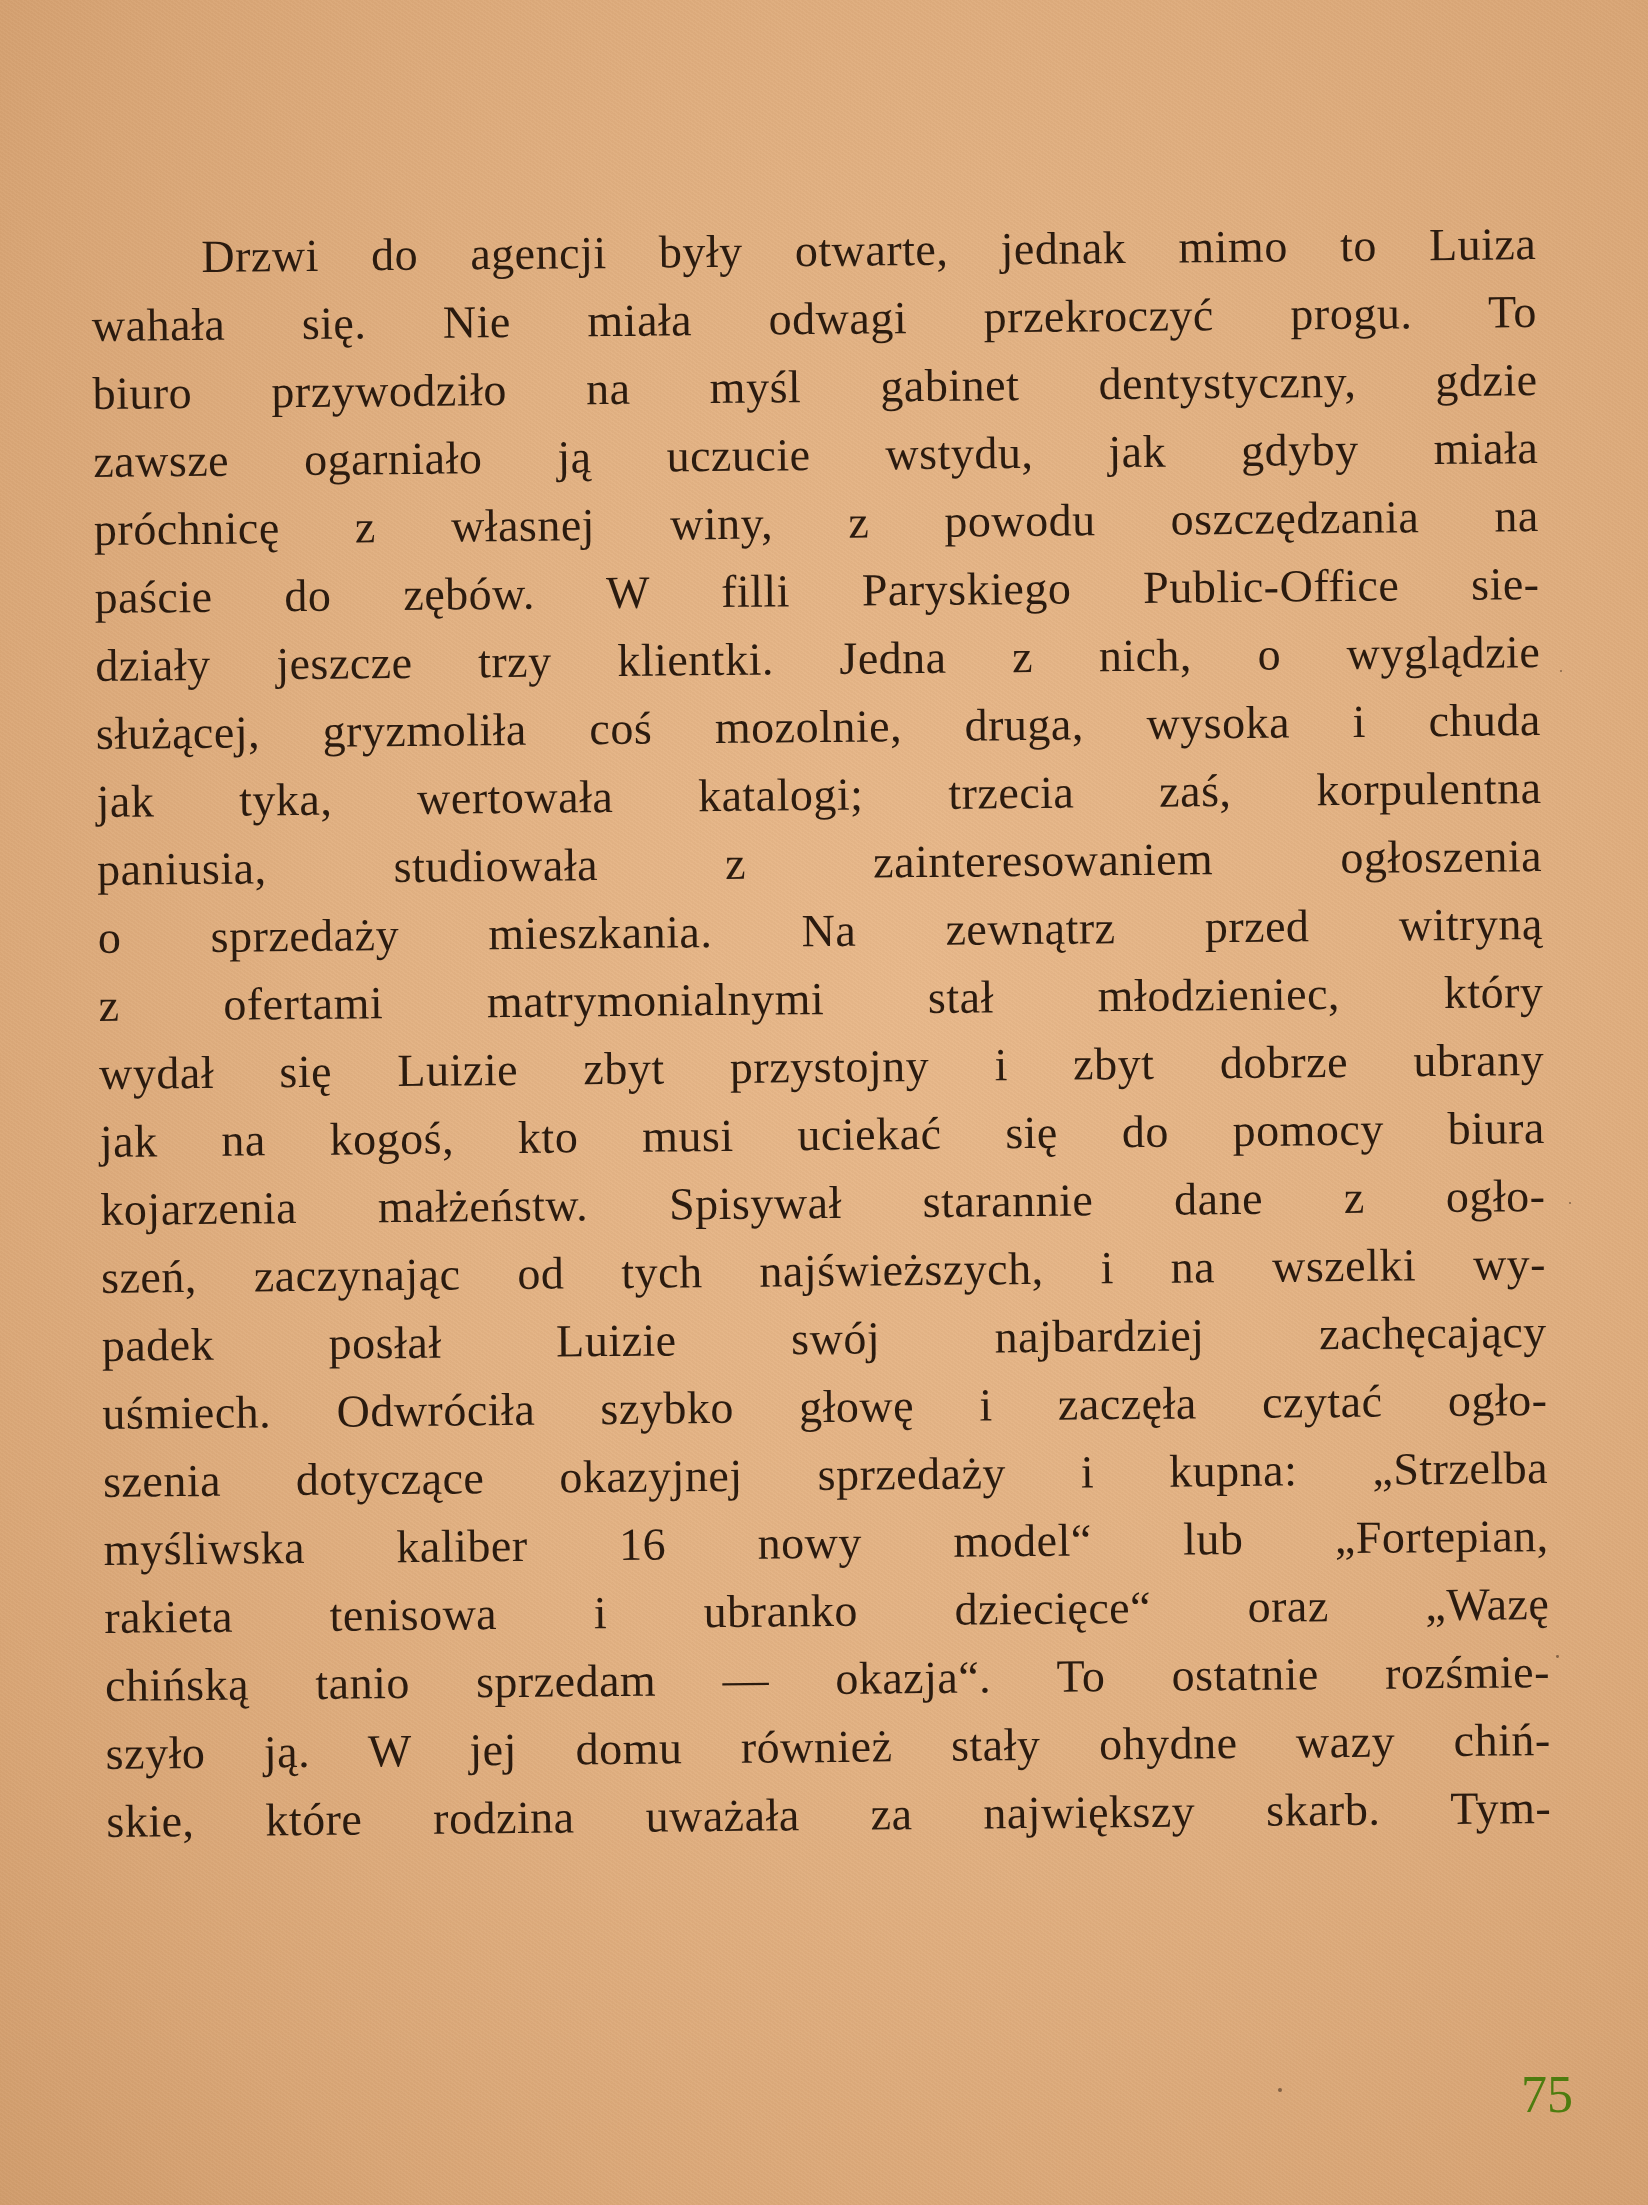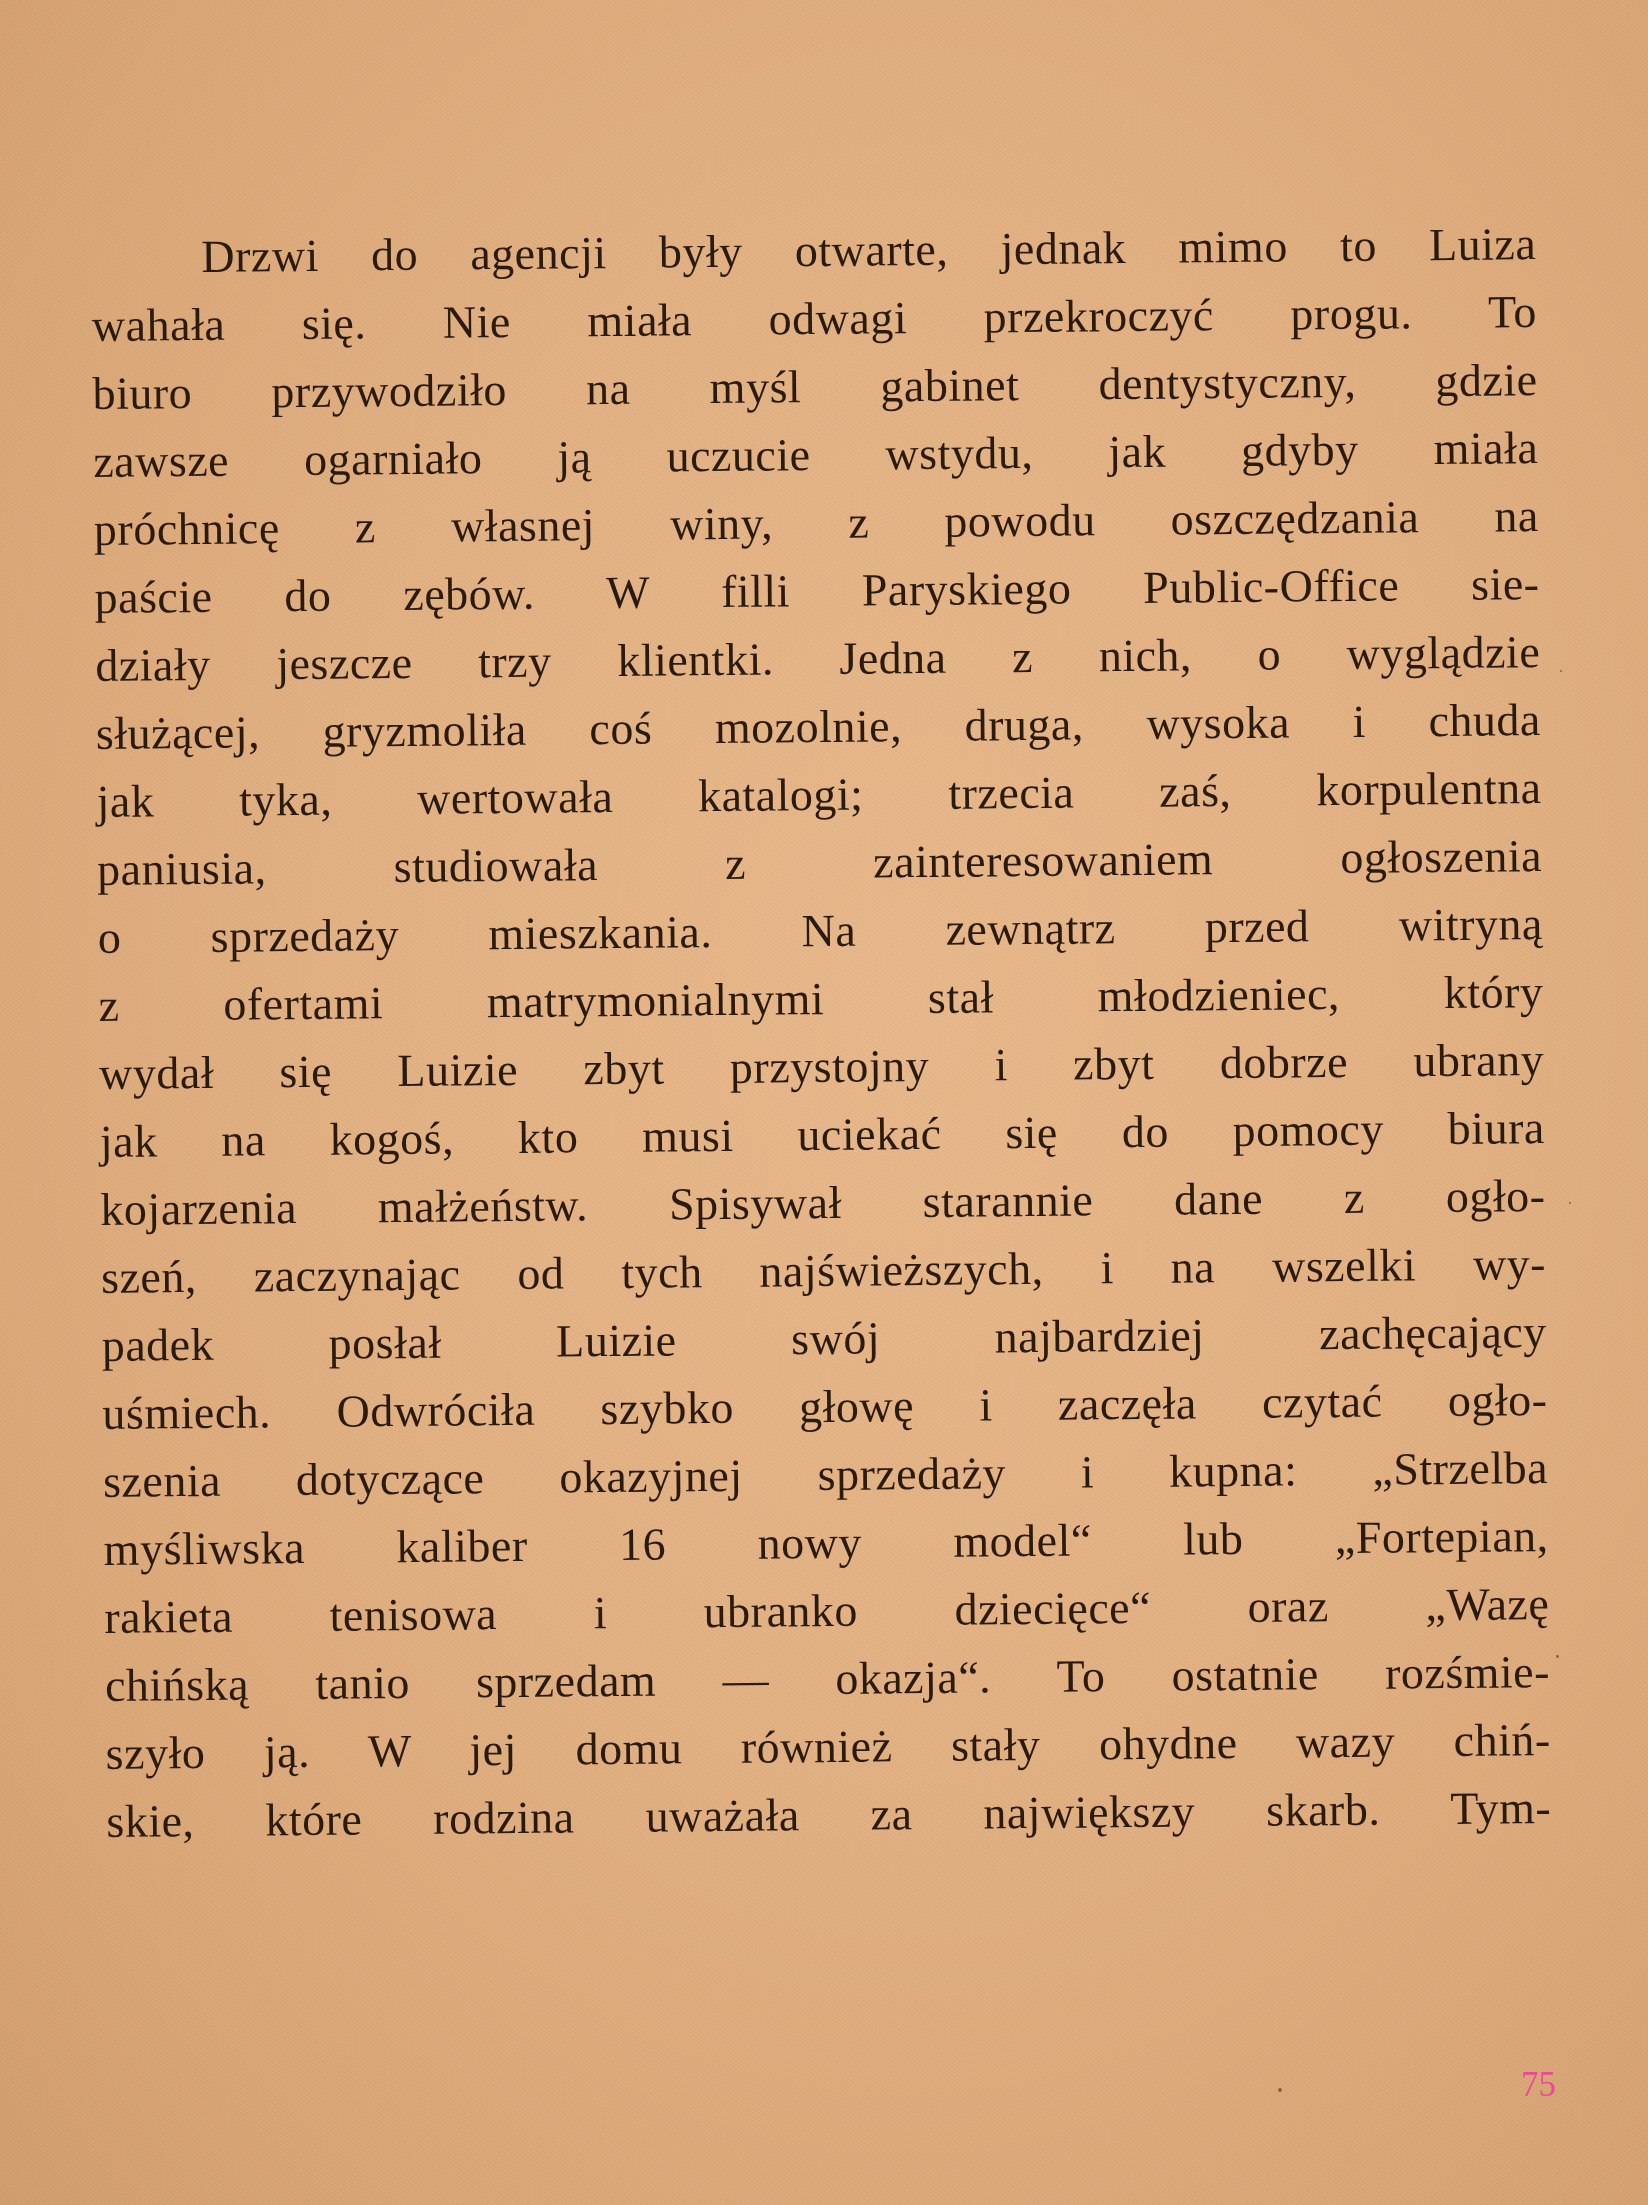--- a/index.html
+++ b/index.html
@@ -50,23 +50,23 @@
     .line .inner {
       display: block;
       text-align: justify;
       text-align-last: justify;
       width: 100%;
     }
     .page-number {
       position: absolute;
       left: 1521px;
       top: 2065px;
-      font-size: 35px;
+      font-size: 52px;
       font-family: "Liberation Serif", "DejaVu Serif", serif;
-      color: #ec4899;
+      color: #4d7c0f;
     }
     .speck {
       position: absolute;
       width: 3.8px;
       height: 3.8px;
       border-radius: 50%;
       background: rgba(60,40,25,0.55);
     }
   </style>
 </head>

